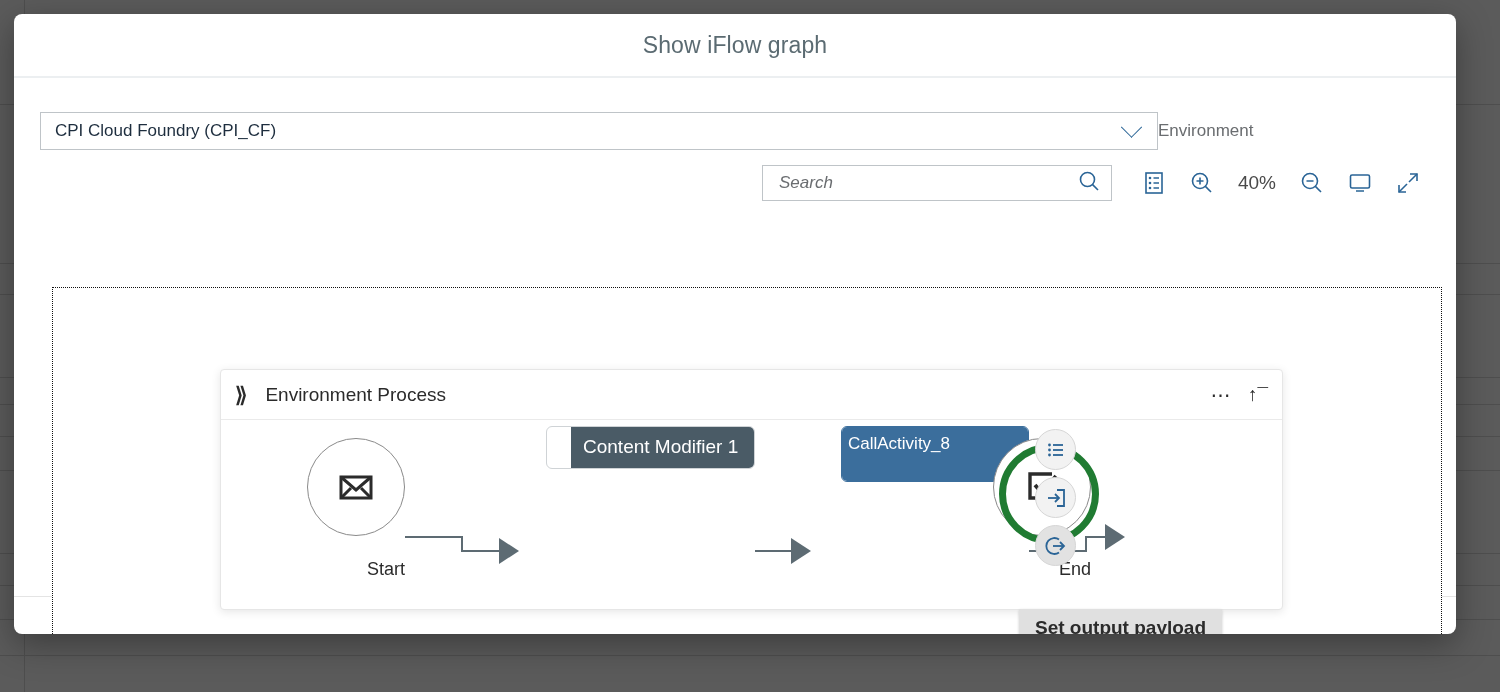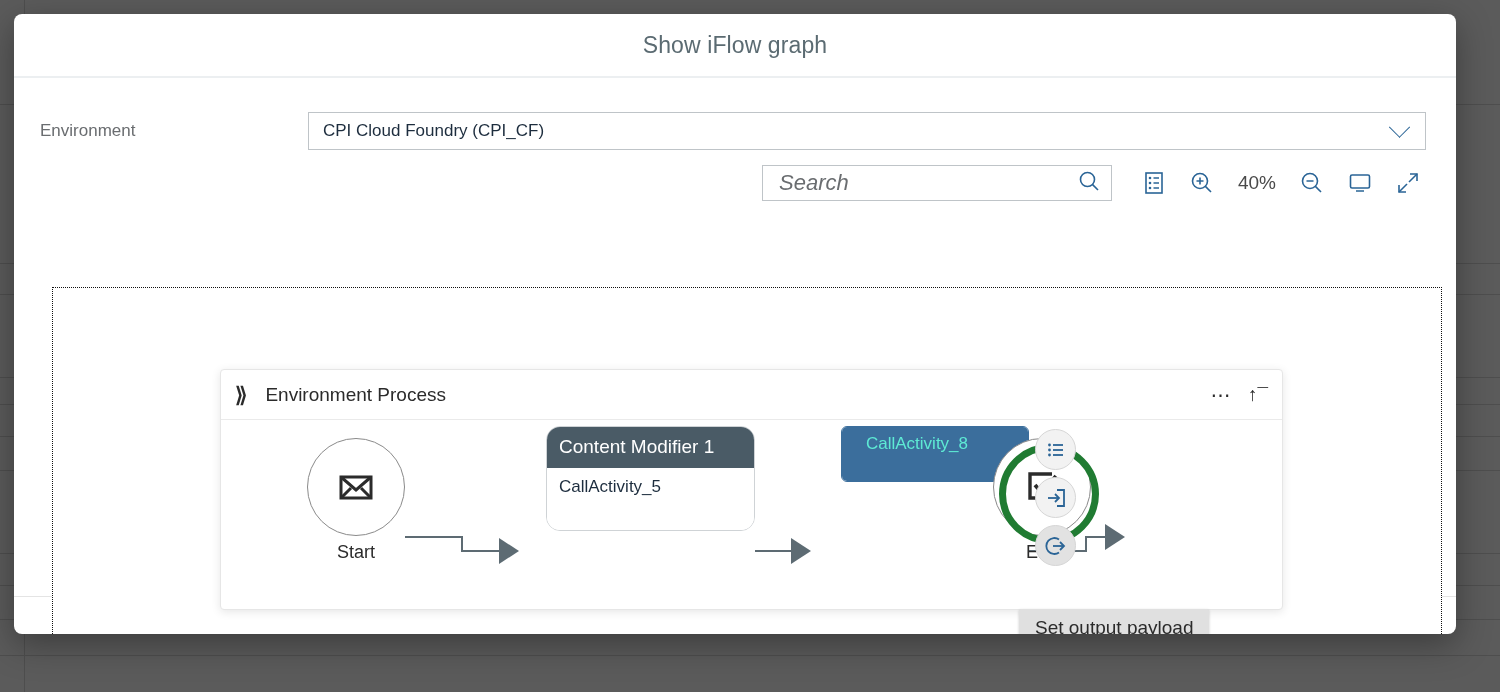--- a/index.html
+++ b/index.html
@@ -87,21 +87,21 @@
   #search-box {
     width: 350px; height: 36px;
     border: 1px solid #bfc4c8; background: #fff;
     display: flex; align-items: center;
     padding: 0 10px 0 14px;
     margin-right: 18px;
   }
   #search-input {
     flex: 1; border: none; outline: none;
     font-family: "Liberation Sans", sans-serif;
-    font-size: 22px; font-style: italic; color: #0f172a;
+    font-size: 17px; font-style: italic; color: #0f172a;
     background: transparent;
   }
   #search-input::placeholder { color: #6a6d70; opacity: 1; font-style: italic; }
 
   .tb-btn {
     width: 48px; height: 38px;
     display: flex; align-items: center; justify-content: center;
     cursor: pointer;
   }
   #zoom-level {
@@ -163,48 +163,49 @@
     border: 1px solid #8a8a8a;
     position: relative;
   }
   .ev-green::before {
     content: "";
     position: absolute; left: 5px; top: 5px;
     width: 86px; height: 86px; border-radius: 50%;
     border: 7px solid #207b32;
   }
   .ev-label {
-    text-align: center; font-size: 18px; color: #2b2b2b;
-    margin-top: 6px; width: 98px;
+    text-align: right; font-size: 18px; color: #2b2b2b;
+    margin-top: 23px; width: 98px;
   }
 
   #cm-node { left: 325px; top: 56px; width: 209px; }
   .task-box {
-    width: 209px; border-radius: 14px; overflow: hidden;
+    width: 209px; border-radius: 6px; overflow: hidden;
     border: 1px solid #cfd3d6;
+    padding-left: 24px;
   }
   .task-head {
     background: #4a5b66; color: #fff;
     font-size: 19px; padding: 9px 10px 10px 12px;
   }
   .task-body {
     background: #fff; color: #1d2d3e;
     font-size: 17px; padding: 8px 10px 10px 12px;
     line-height: 1.35; min-height: 62px;
     word-break: break-all;
   }
 
   #xslt-node { left: 620px; top: 56px; width: 188px; }
   .task-blue {
     width: 188px; border-radius: 6px; overflow: hidden;
     background: #3b6e9c; border: 1px solid #3b6e9c;
   }
   .task-blue .task-head { background: #3b6e9c; padding: 9px 10px 6px 12px; }
   .task-blue .task-body {
-    background: #3b6e9c; color: #5eead4; padding: 6px 10px 12px 24px;
+    background: #3b6e9c; color: #ffffff; padding: 6px 10px 12px 6px;
     min-height: 54px;
   }
 
   
   #xslt-actions {
     position: absolute; left: 814px; top: 59px;
     display: flex; flex-direction: column; gap: 7px;
     z-index: 6;
   }
   .act-btn {
@@ -230,20 +231,21 @@
   
   #tooltip {
     position: absolute;
     left: 1005px; top: 531px;
     background: #e0e0e0; color: #2b2b2b;
     font-size: 19px;
     padding: 8px 16px 10px 16px;
     border-radius: 2px;
     box-shadow: 0 1px 3px rgba(0,0,0,.2);
     z-index: 40;
+    font-weight: bold;
   }
 
   
   #dialog-footer {
     height: 66px;
     border-top: 1px solid #e4e4e4;
     display: flex; align-items: center; justify-content: flex-end;
     padding-right: 20px;
   }
   #close-button {
@@ -271,25 +273,25 @@
 
 <div id="dialog">
 
   <div id="dialog-header">
     <div id="dialog-title">Show iFlow graph</div>
   </div>
 
   <div id="dialog-body">
 
     <div id="env-row">
-      <div id="env-label">Environment</div>
       <div id="env-select">
         <div id="env-value">CPI Cloud Foundry (CPI_CF)</div>
         <span class="chev"></span>
       </div>
+      <div id="env-label">Environment</div>
     </div>
 
     <div id="toolbar">
 
       <div id="search-box">
         <input id="search-input" type="text" placeholder="Search" style="">
         <span>
           <svg width="24" height="24" viewBox="0 0 24 24">
             <circle cx="10.5" cy="10.5" r="7" class="tb-icon"></circle>
             <line x1="15.6" y1="15.6" x2="21" y2="21" class="tb-icon"></line>
@@ -385,21 +387,20 @@
               <line x1="8" y1="34" x2="18" y2="24" stroke="#2b2b2b" stroke-width="3"></line>
               <line x1="38" y1="34" x2="28" y2="24" stroke="#2b2b2b" stroke-width="3"></line>
             </svg>
           </div>
           <div class="ev-label">Start</div>
         </div>
 
         <div class="node" id="cm-node">
           <div class="task-box">
             <div class="task-head">Content Modifier 1</div>
-            <div class="task-body">CallActivity_5</div>
           </div>
         </div>
 
         <div class="node" id="xslt-node">
           <div class="task-blue">
             <div class="task-body">CallActivity_8</div>
           </div>
         </div>
 
         <div id="xslt-actions">

